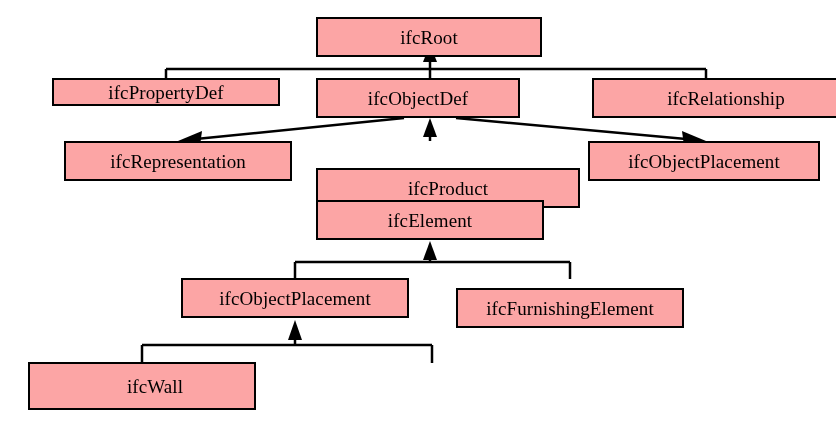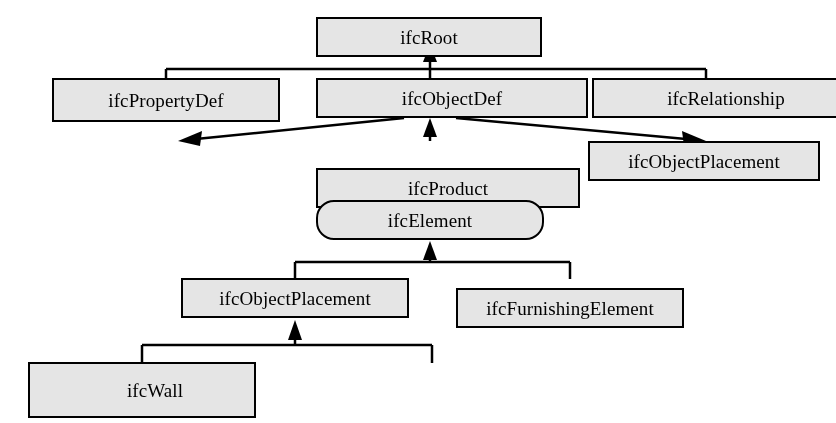--- a/index.html
+++ b/index.html
@@ -28,21 +28,21 @@
   #node-layer {
     position: absolute;
     left: 0;
     top: 0;
     width: 836px;
     height: 423px;
   }
   .node {
     position: absolute;
     box-sizing: border-box;
-    background: #e5e5e5;
+    background: #fca5a5;
     border: 2px solid #000000;
     display: flex;
     align-items: center;
     justify-content: center;
     color: #000000;
     line-height: 1;
   }
   .node-label {
     font-family: "Liberation Serif", "DejaVu Serif", serif;
     font-size: 19px;
@@ -113,42 +113,45 @@
       <line x1="432" y1="345" x2="432" y2="363" stroke="#000" stroke-width="2.5"></line>
       <line x1="295" y1="345" x2="295" y2="340" stroke="#000" stroke-width="2.5"></line>
       <polygon points="295,320 288,340 302,340" fill="#000"></polygon>
     </g>
   </svg>
 
   <div id="node-layer">
     <div class="node" style="left:316px; top:17px; width:226px; height:40px;">
       <span class="node-label">ifcRoot</span>
     </div>
-    <div class="node" style="left:52px; top:78px; width:228px; height:44px;">
+    <div class="node" style="left:52px; top:78px; width:228px; height:28px;">
       <span class="node-label">ifcPropertyDef</span>
     </div>
-    <div class="node" style="left:316px; top:78px; width:272px; height:40px;">
+    <div class="node" style="left:316px; top:78px; width:204px; height:40px;">
       <span class="node-label">ifcObjectDef</span>
     </div>
     <div class="node" style="left:592px; top:78px; width:268px; height:40px;">
       <span class="node-label">ifcRelationship</span>
+    </div>
+    <div class="node" style="left:64px; top:141px; width:228px; height:40px;">
+      <span class="node-label">ifcRepresentation</span>
     </div>
     <div class="node" style="left:316px; top:140px; width:264px; height:40px;margin-top:28px;">
       <span class="node-label">ifcProduct</span>
     </div>
     <div class="node" style="left:588px; top:141px; width:232px; height:40px;">
       <span class="node-label">ifcObjectPlacement</span>
     </div>
-    <div class="node" style="left:316px; top:200px; width:228px; height:40px;border-radius:18px;">
+    <div class="node" style="left:316px; top:200px; width:228px; height:40px;">
       <span class="node-label">ifcElement</span>
     </div>
     <div class="node" style="left:181px; top:278px; width:228px; height:40px;">
       <span class="node-label">ifcObjectPlacement</span>
     </div>
     <div class="node" style="left:456px; top:288px; width:228px; height:40px;">
       <span class="node-label">ifcFurnishingElement</span>
     </div>
-    <div class="node" style="left:28px; top:362px; width:228px; height:56px;padding-left:26px;">
+    <div class="node" style="left:28px; top:362px; width:228px; height:48px;padding-left:26px;">
       <span class="node-label">ifcWall</span>
     </div>
   </div>
 
 </div>
 
 </body></html>

